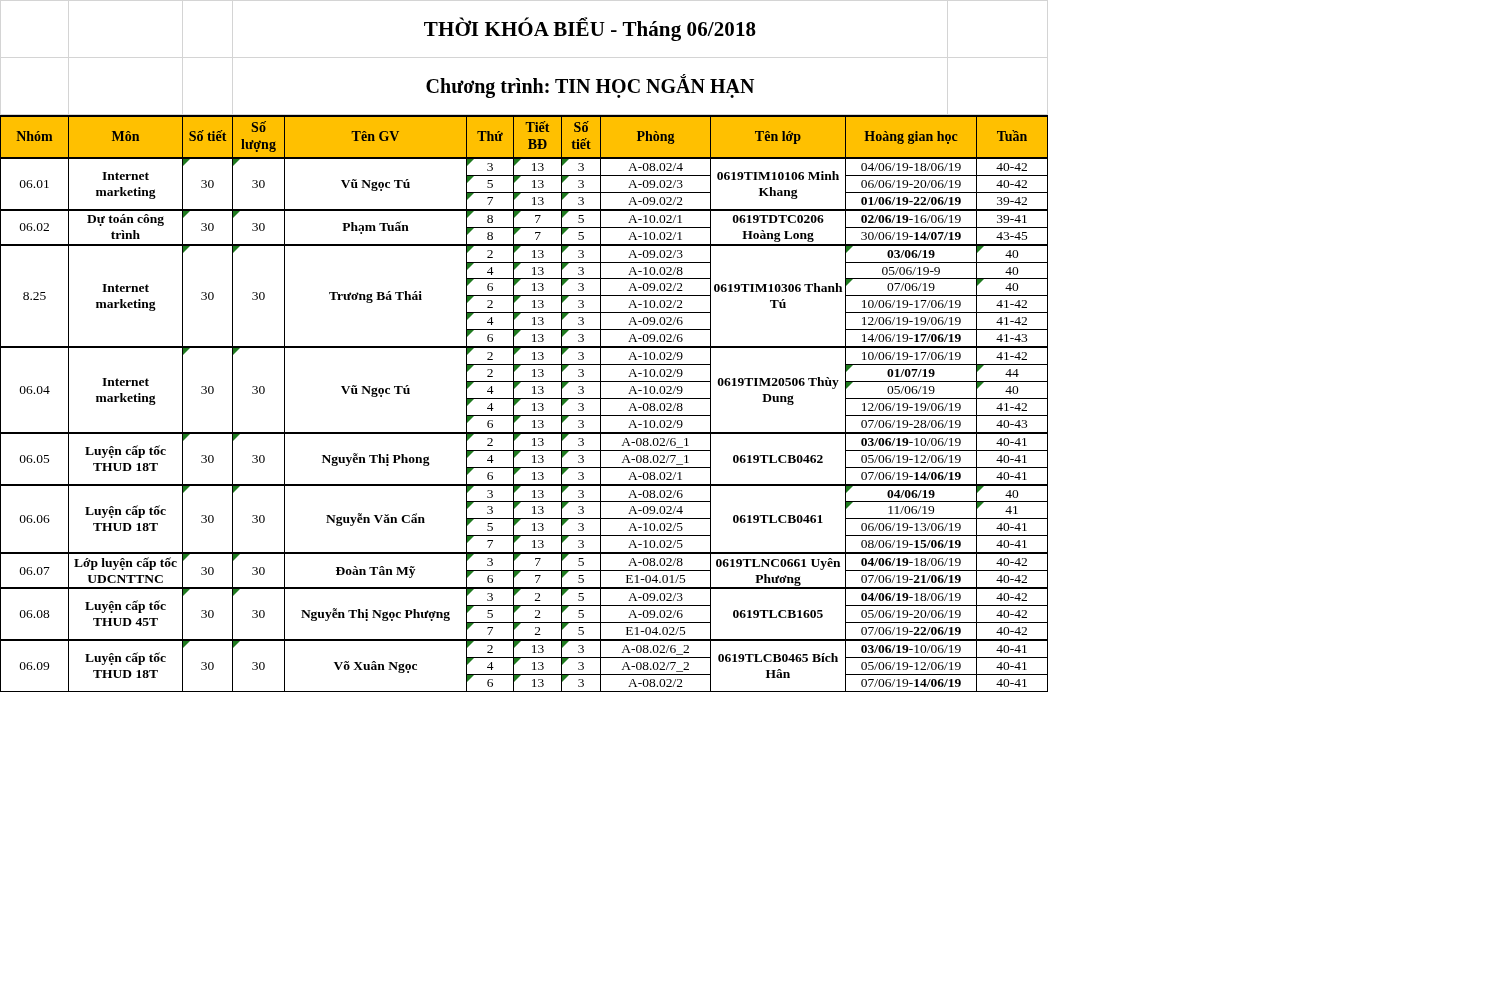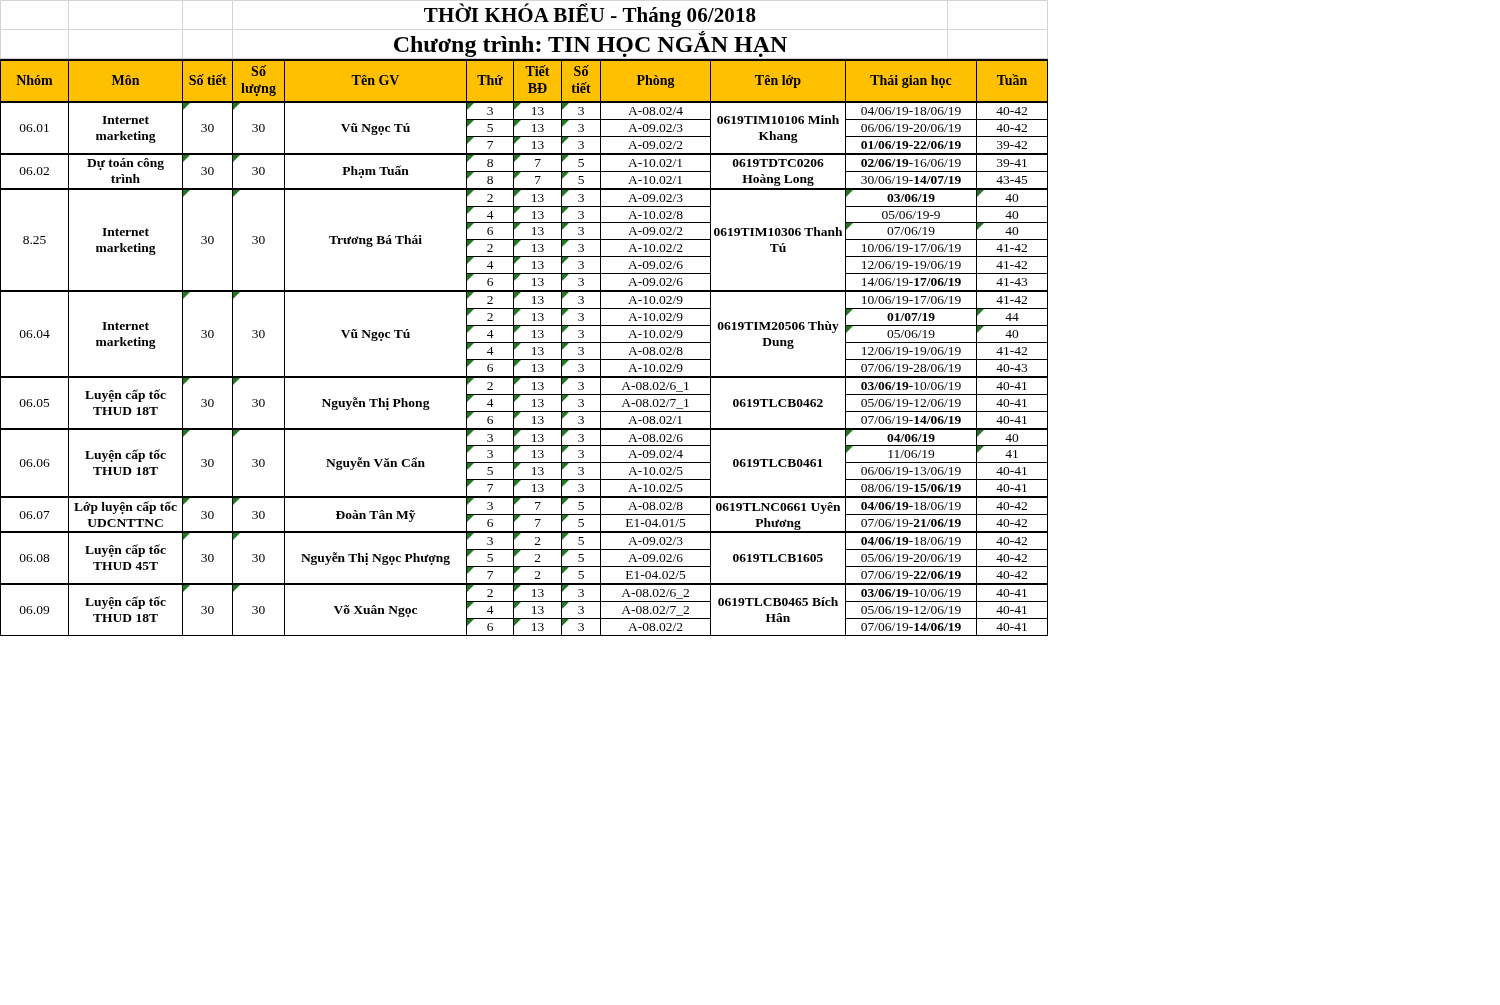--- a/index.html
+++ b/index.html
@@ -9,34 +9,34 @@
     color:#000;
   }
   .sheet{position:relative;width:1500px;height:1005px;background:#fff;}
 
   
   table.titleband{
     border-collapse:collapse;table-layout:fixed;width:1047px;
   }
   table.titleband td{
     border:1px solid #d4d4d4;
-    height:28px;padding:0;
+    height:28px;padding:14px;
     vertical-align:middle;
   }
   .titletext{
     text-align:center;
     font-weight:bold;
     font-size:21px;
     letter-spacing:.1px;
     white-space:nowrap;
   }
   .subtitletext{
     text-align:center;
     font-weight:bold;
-    font-size:24px;
+    font-size:20px;
     white-space:nowrap;
     margin-top:20px;
   }
 
   
   table.grid{
     border-collapse:collapse;table-layout:fixed;width:1047px;
     border-top:2px solid #000;
     padding-left:27px;
   }
@@ -129,21 +129,21 @@
         <th>Nhóm</th>
         <th>Môn</th>
         <th>Số tiết</th>
         <th>Số lượng</th>
         <th>Tên GV</th>
         <th>Thứ</th>
         <th>Tiết BĐ</th>
         <th>Số tiết</th>
         <th>Phòng</th>
         <th>Tên lớp</th>
-        <th>Thái gian học</th>
+        <th>Hoàng gian học</th>
         <th>Tuần</th>
       </tr>
     </thead>
     <tbody id="grid-body">
         <tr class="group-start">
           <td class="grp" rowspan="3">06.01</td>
           <td class="subject" rowspan="3">Internet marketing</td>
           <td class="num flag" rowspan="3">30</td>
           <td class="num flag" rowspan="3">30</td>
           <td class="teacher" rowspan="3">Vũ Ngọc Tú</td>

